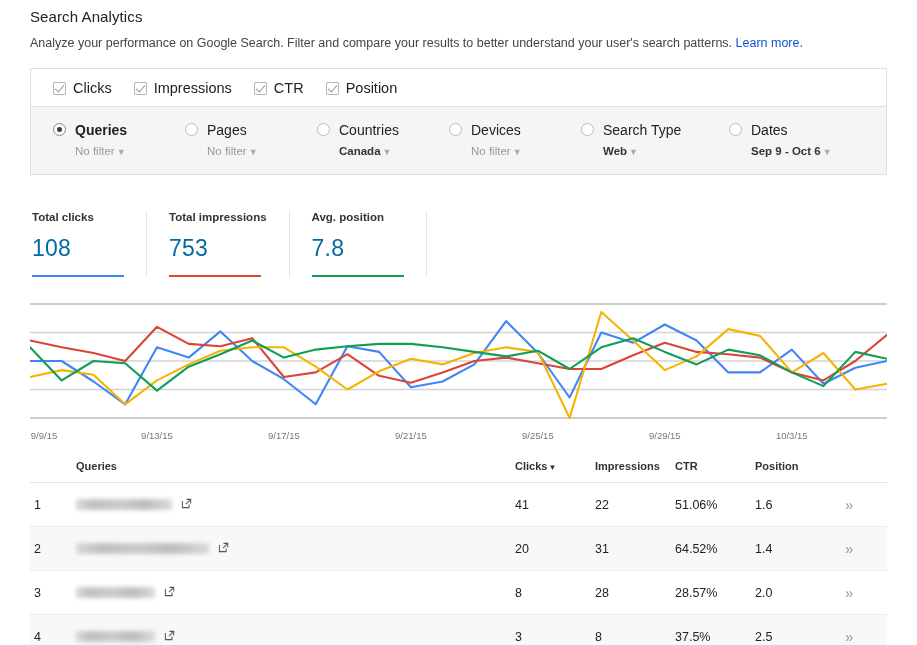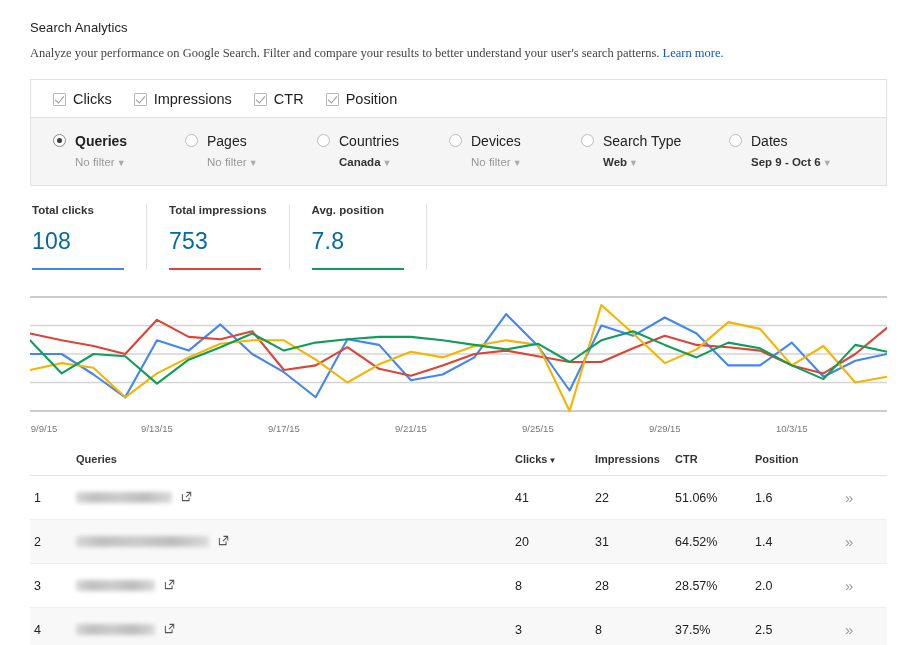--- a/index.html
+++ b/index.html
@@ -8,25 +8,25 @@
     width:917px; height:645px;
     background:#fff;
     font-family:"Liberation Sans", sans-serif;
     color:#222;
     overflow:hidden;
   }
   .page { padding:0 30px; }
 
   
   .page-title {
-    font-size:13px; font-weight:400; color:#222;
-    margin:20px 0 0 0; letter-spacing:.1px;
+    font-size:15px; font-weight:400; color:#222;
+    margin:8px 0 0 0; letter-spacing:.1px;
   }
   .page-desc {
-    font-size:12.5px; color:#444; margin-top:11px;font-family:Liberation Serif, serif;
+    font-size:12.5px; color:#444; margin-top:11px;
   }
   .page-desc a { color:#1155cc; text-decoration:none; }
 
   
   .filter-panel {
     margin-top:18px;
     border:1px solid #e0e0e0;
     background:#fff;
   }
   .metric-row {
@@ -87,20 +87,21 @@
   .dim-filter.active { color:#333; font-weight:700;text-align:right; }
   .caret { color:#aaa; font-size:9px; margin-left:2px; }
 
   
   .cards { display:flex; margin-top:18px; }
   .card {
     padding:0 22px 0 0;
     margin-right:22px;
     border-right:1px solid #e2e2e2;
     min-width:0;
+    margin-top:18px;
   }
   .card:first-child { padding-left:2px; }
   .card-label { font-size:11.5px; font-weight:700; color:#333; }
   .card-value {
     font-size:23px; font-weight:400; color:#0369a1;
     margin-top:12px; letter-spacing:.2px;
   }
   .card-underline { height:2px; margin-top:13px; width:92px; }
 
   

